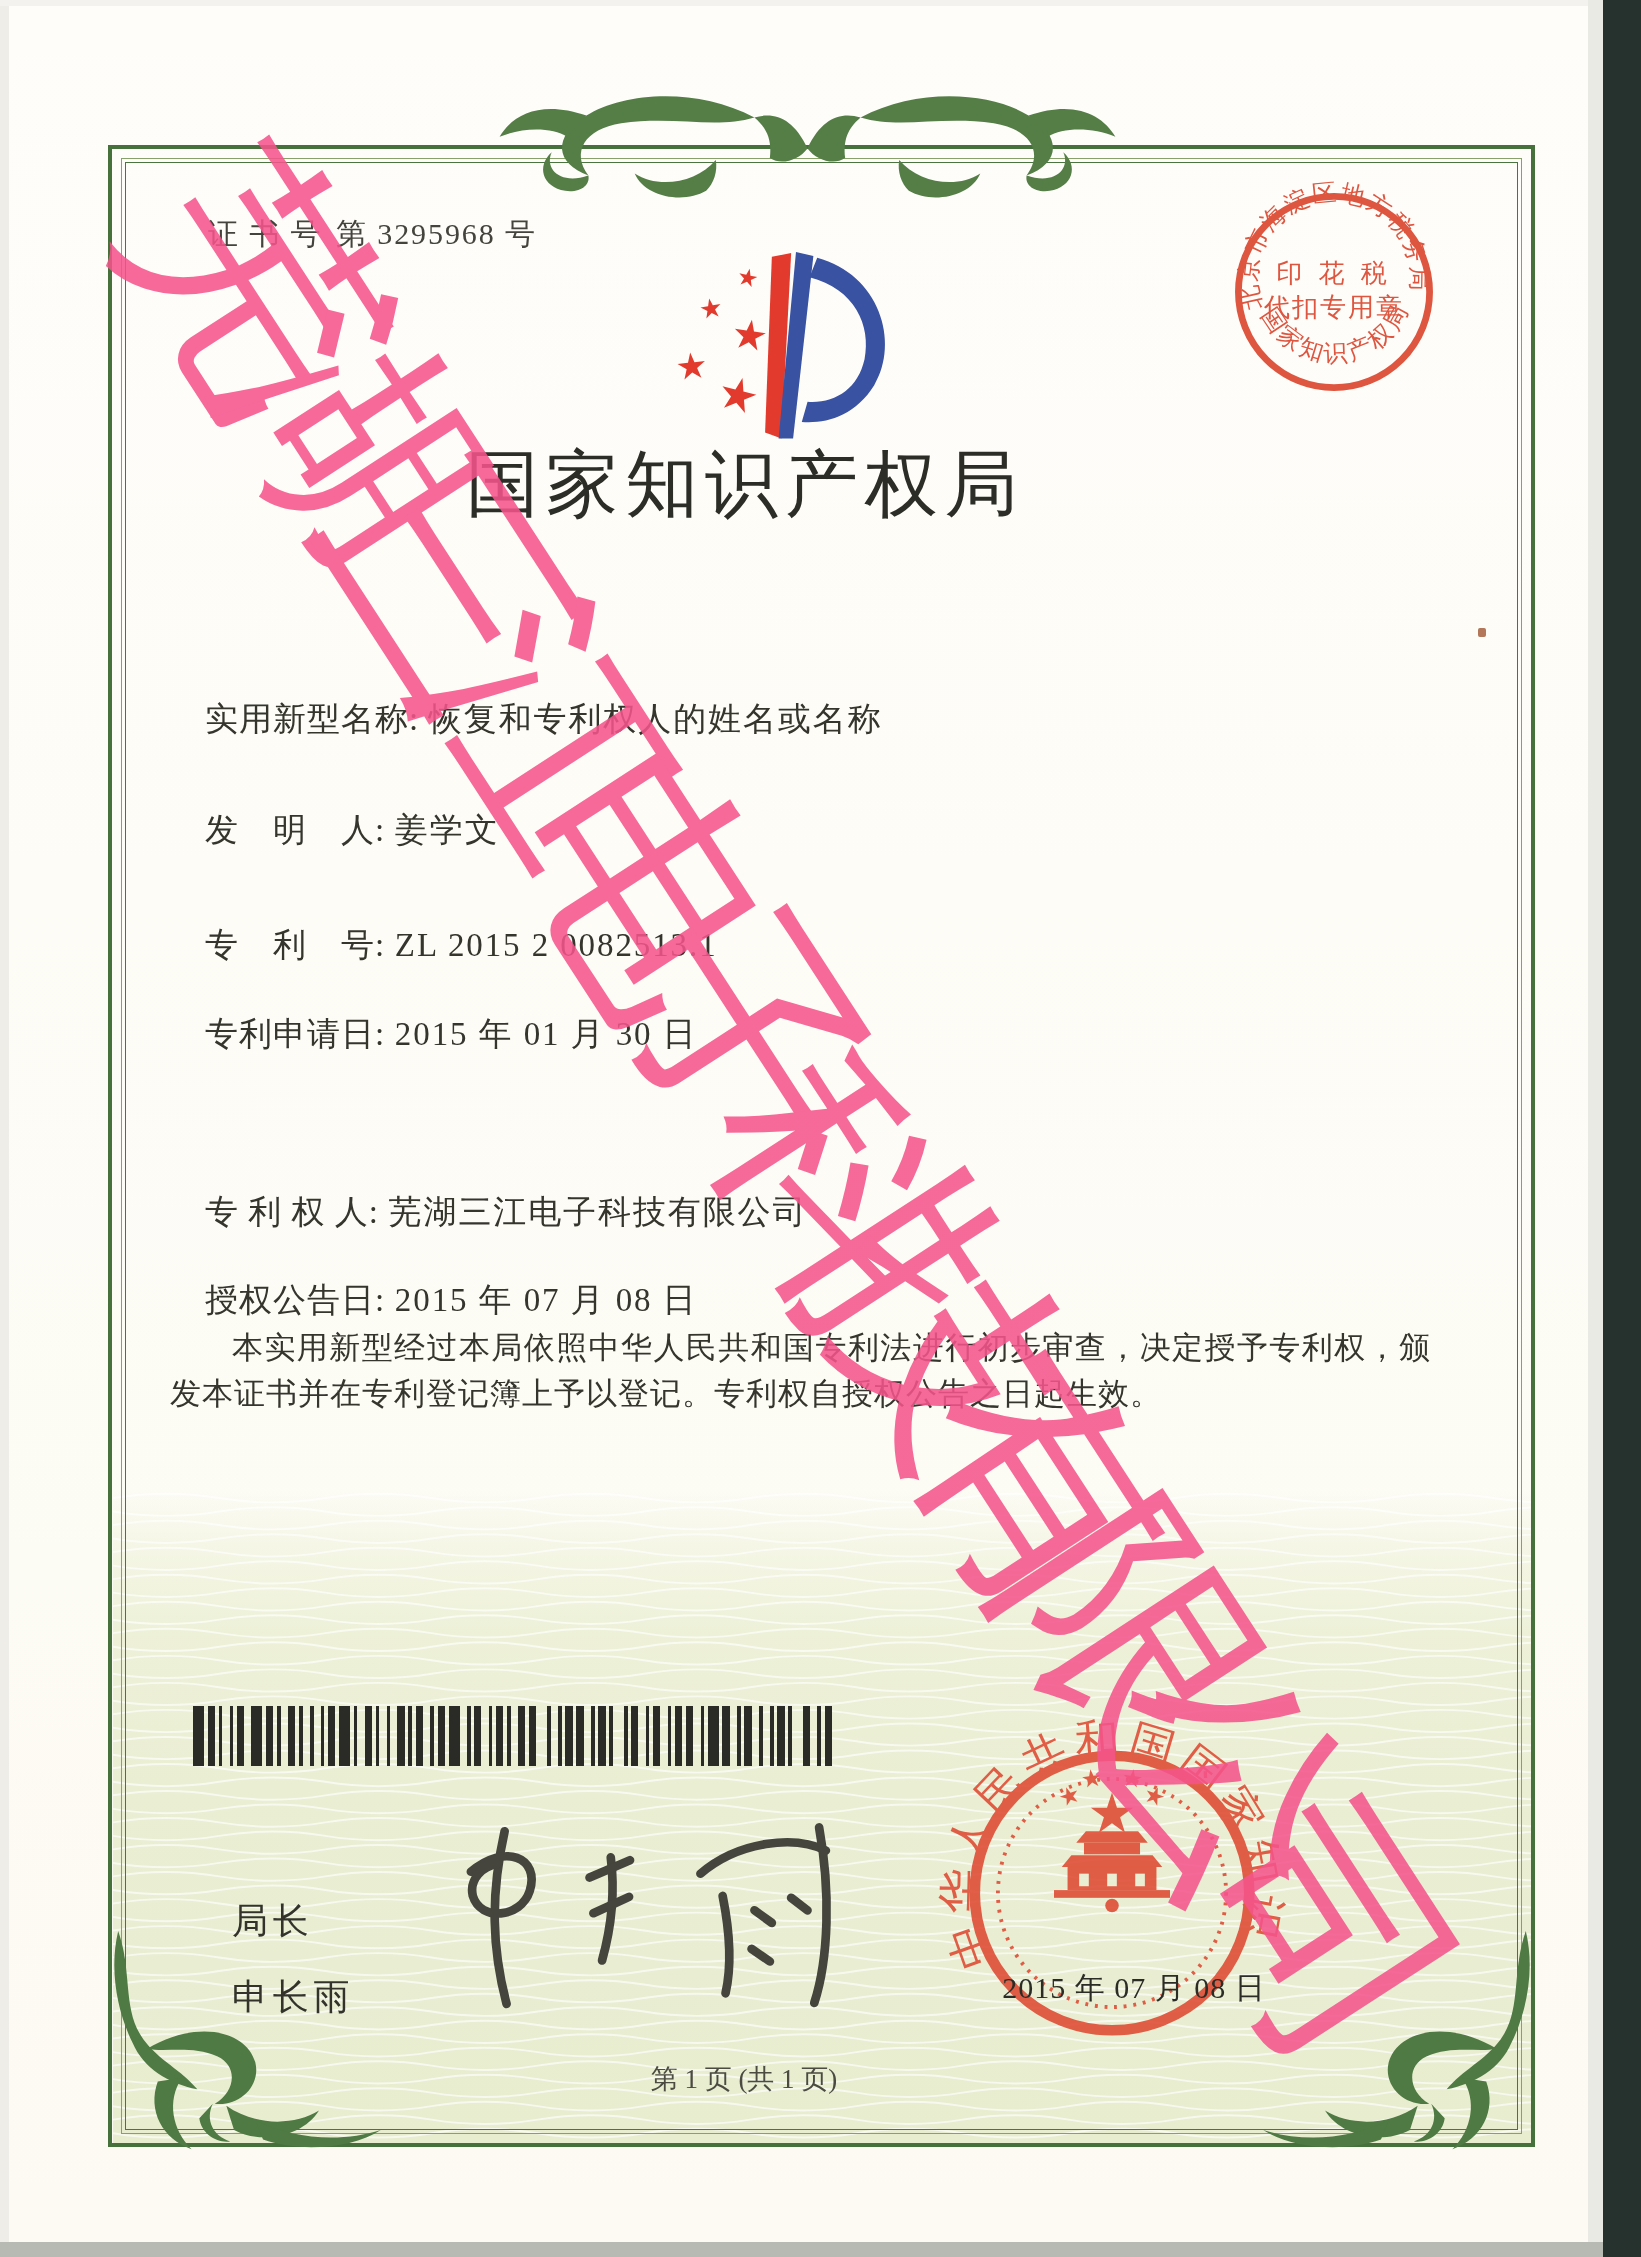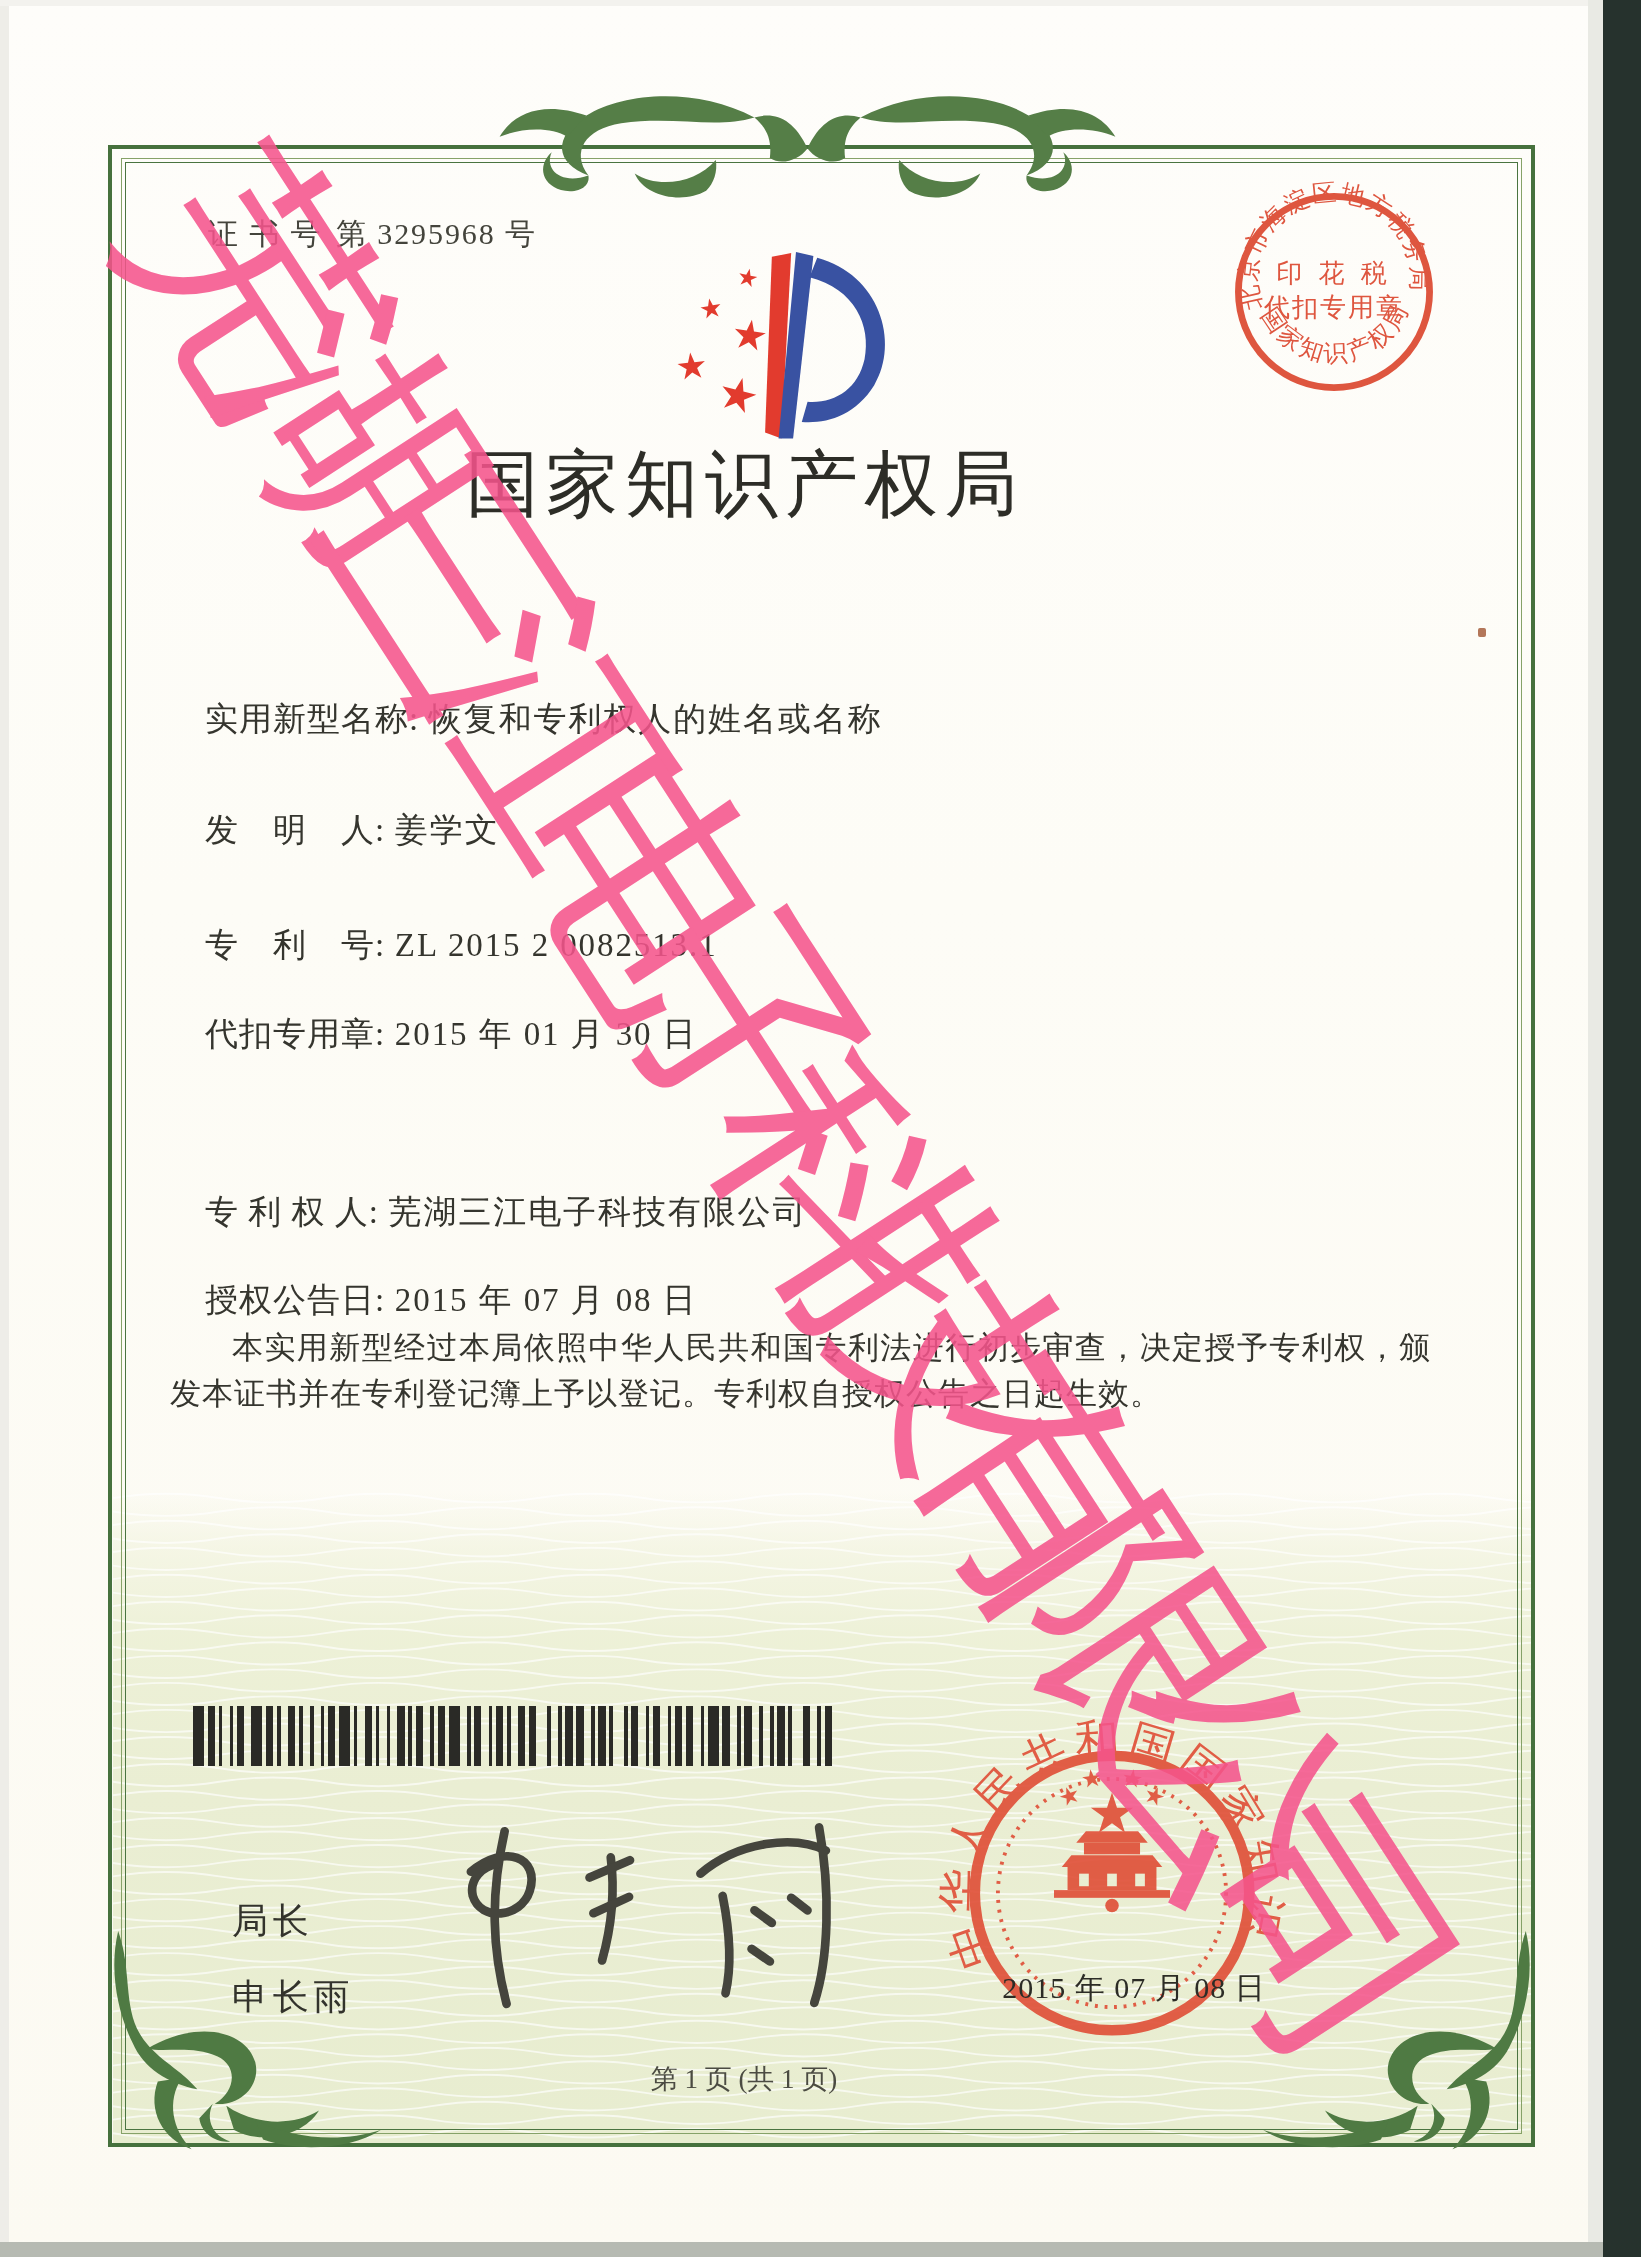--- a/index.html
+++ b/index.html
@@ -203,21 +203,21 @@
 <div class="txt field-row" style="top:697px;">
   <span class="flabel">实用新型名称:</span><span class="fvalue">恢复和专利权人的姓名或名称</span>
 </div>
 <div class="txt field-row" style="top:808px;">
   <span class="flabel">发　明　人:</span><span class="fvalue">姜学文</span>
 </div>
 <div class="txt field-row" style="top:923px;">
   <span class="flabel">专　利　号:</span><span class="fvalue">ZL 2015 2 0082513.1</span>
 </div>
 <div class="txt field-row" style="top:1012px;">
-  <span class="flabel">代扣专用章:</span><span class="fvalue">2015 年 01 月 30 日</span>
+  <span class="flabel">专利申请日:</span><span class="fvalue">2015 年 01 月 30 日</span>
 </div>
 <div class="txt field-row" style="top:1190px;">
   <span class="flabel">专 利 权 人:</span><span class="fvalue">芜湖三江电子科技有限公司</span>
 </div>
 <div class="txt field-row" style="top:1278px;">
   <span class="flabel">授权公告日:</span><span class="fvalue">2015 年 07 月 08 日</span>
 </div>
 
 <div id="paragraphs">
   <p>本实用新型经过本局依照中华人民共和国专利法进行初步审查，决定授予专利权，颁发本证书并在专利登记簿上予以登记。专利权自授权公告之日起生效。</p>

